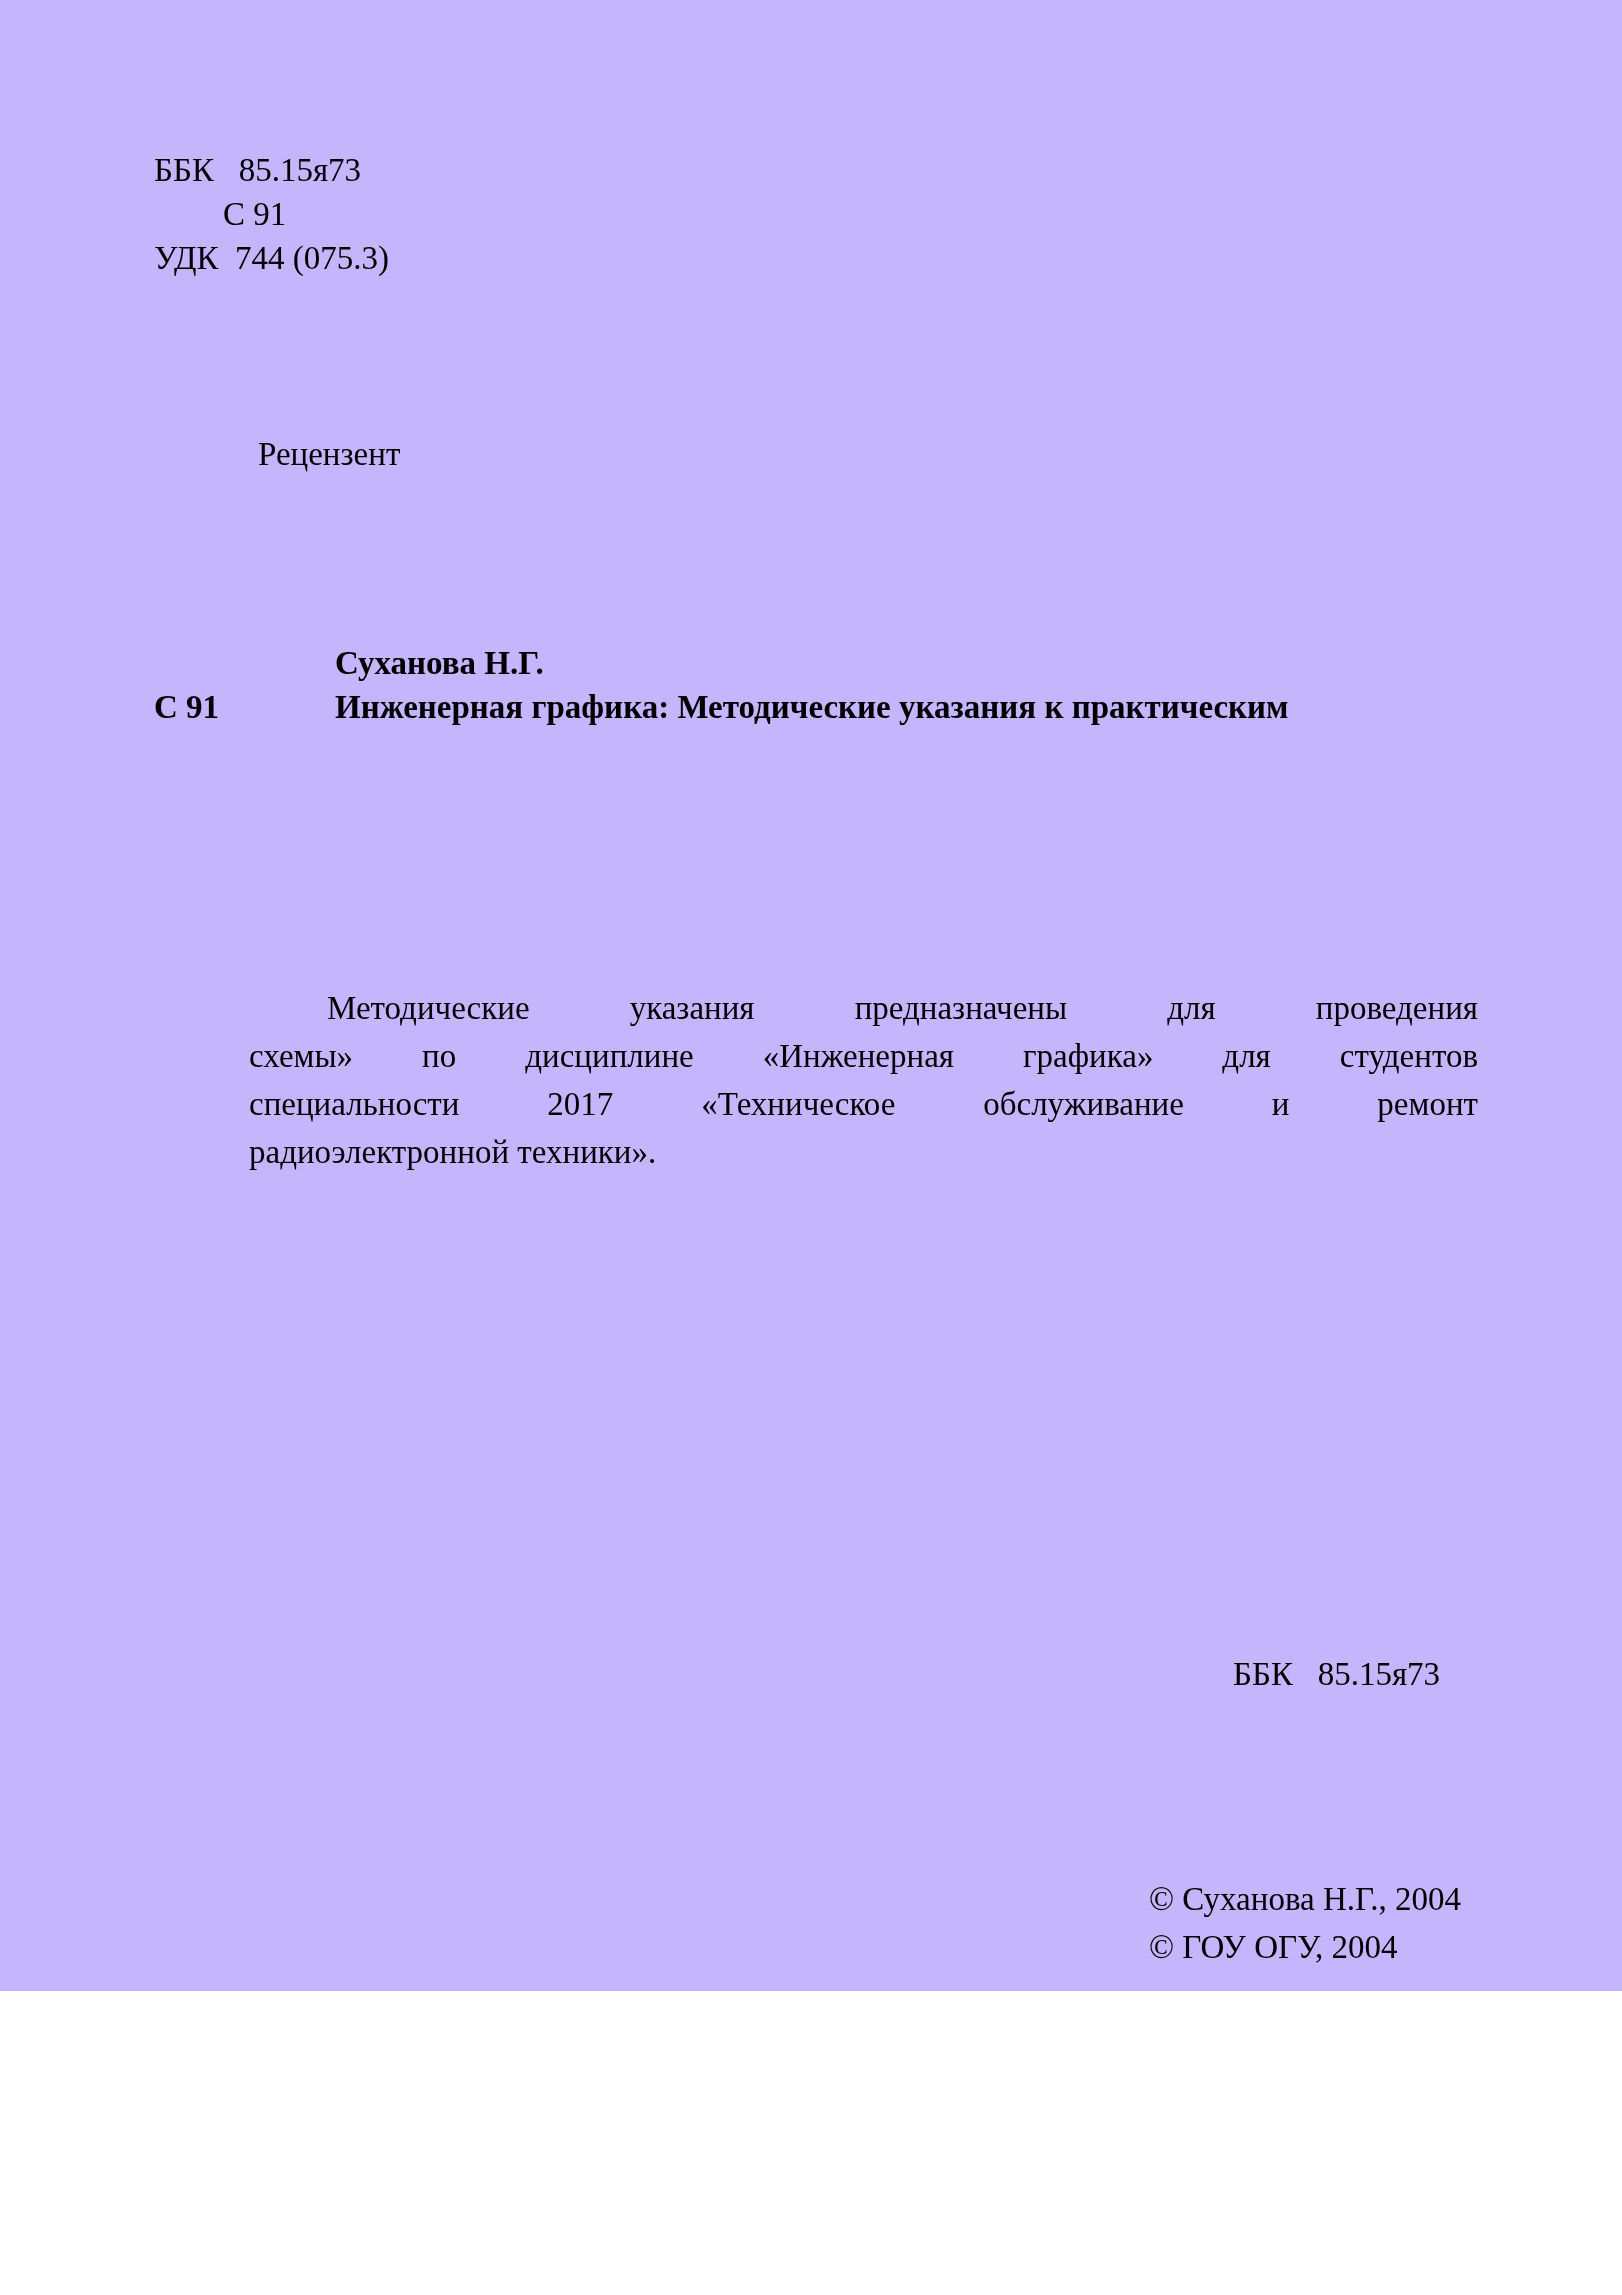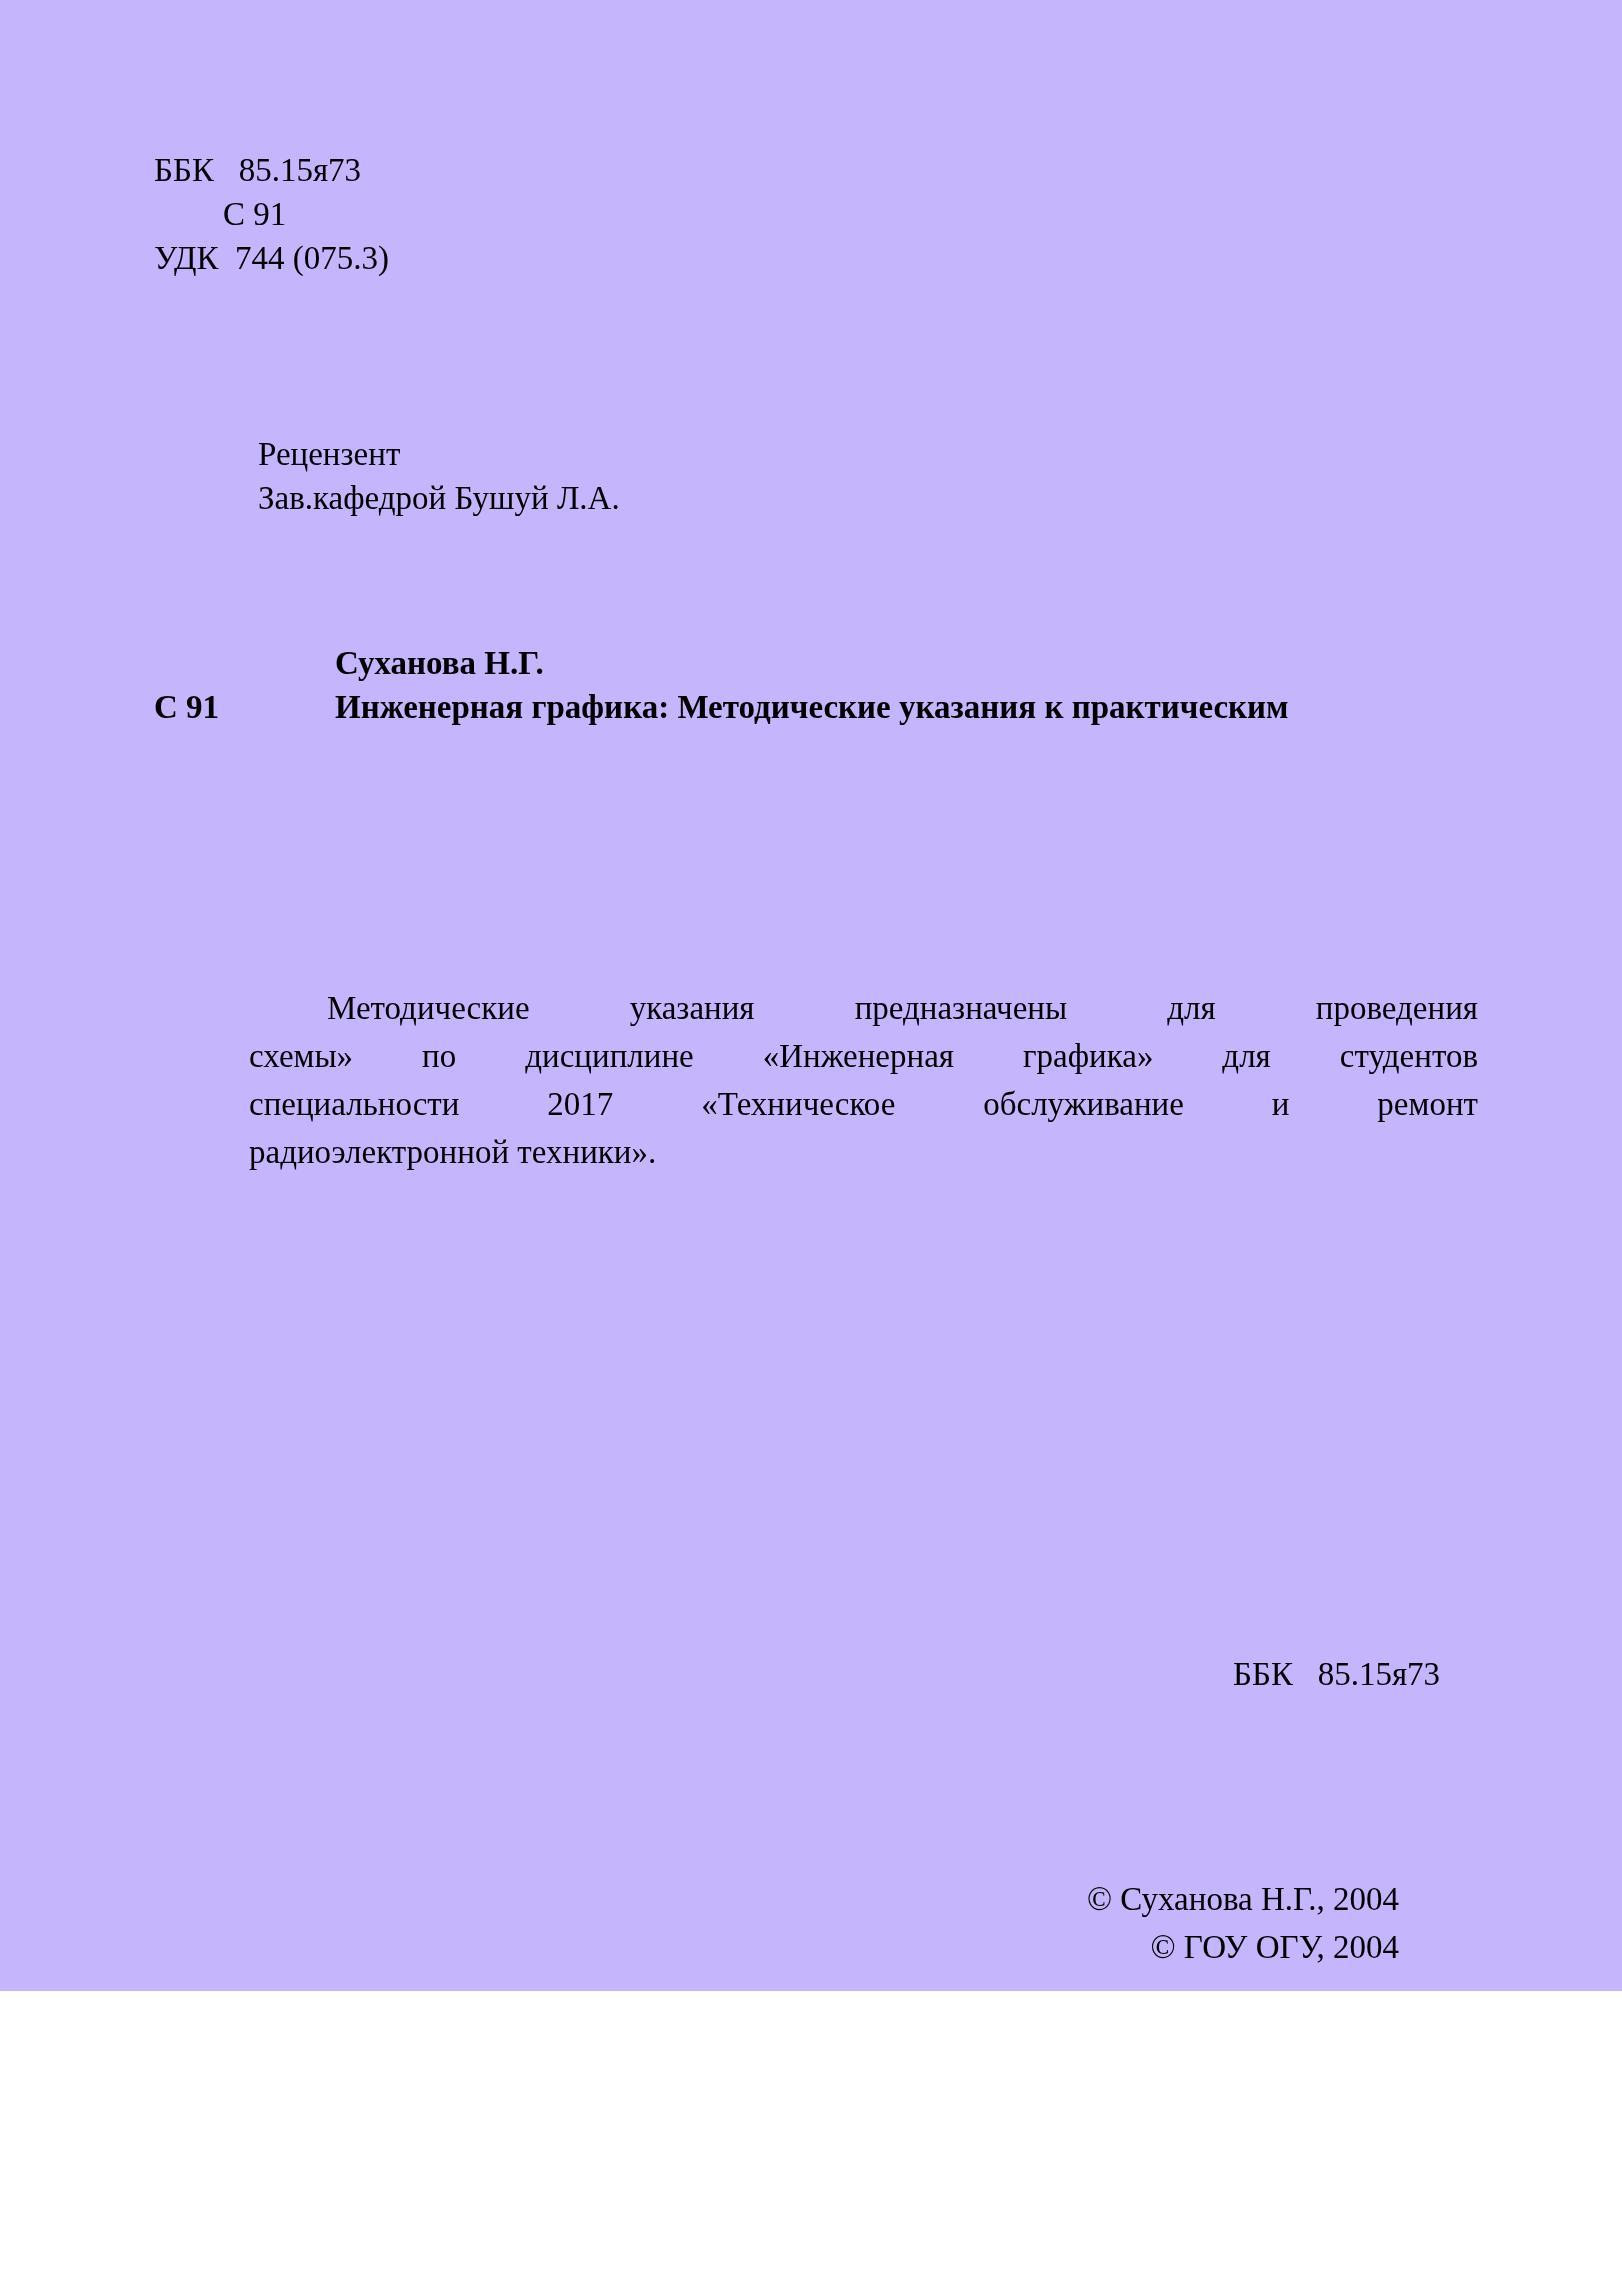--- a/index.html
+++ b/index.html
@@ -41,36 +41,35 @@
   }
   .jline {
     text-align: justify;
     text-align-last: justify;
   }
   .jline.first { text-indent: 78px; }
   .jline.last { text-align-last: left; }
 
   .bbk-footer { left: 1233px; top: 1652px; }
 
-  .copyright { left: 1087px; top: 1875px; line-height: 48px; text-align: right; }
+  .copyright { left: 1149px; top: 1875px; line-height: 48px; }
 </style>
 </head>
 <body>
 
 <div class="page">
 
   <div class="block classification">
     <div class="pre">ББК   85.15я73</div>
     <div class="pre indent-code">С 91</div>
     <div class="pre">УДК  744 (075.3)</div>
   </div>
 
   <div class="block reviewer">
     <div>Рецензент</div>
-    <div>Зав.кафедрой Бушуй Л.А.</div>
   </div>
 
   <div class="block citation">
     <div class="cite-code">С 91</div>
     <div class="cite-text">
       <div>Суханова Н.Г.</div>
       <div>Инженерная графика: Методические указания к практическим</div>
     </div>
   </div>
 

